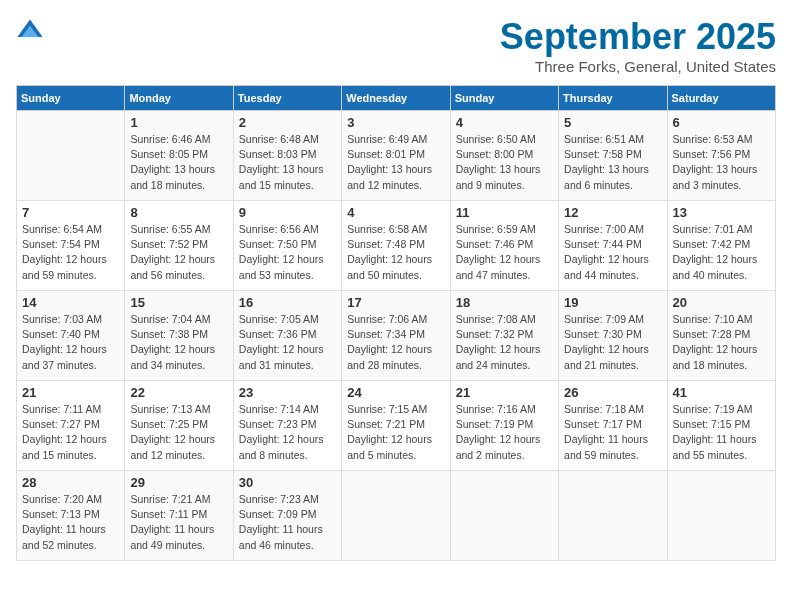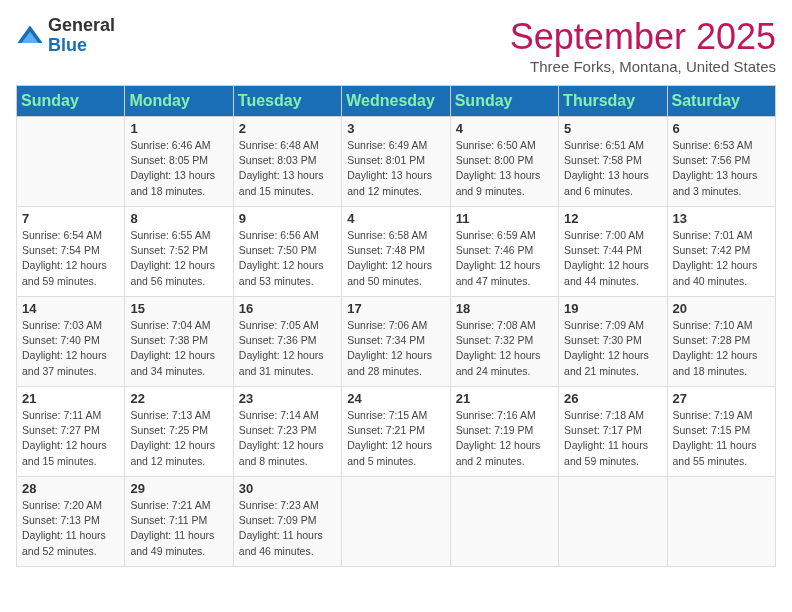--- a/index.html
+++ b/index.html
@@ -30,38 +30,38 @@
     .logo-icon {
       width: 28px;
       height: 28px;
       margin-right: 4px;
     }
     .title-section {
       text-align: right;
     }
     .month-title {
       font-size: 36px;
-      color: #be185d;
-      font-weight: normal;
+      color: #0369a1;
+      font-weight: bold;
     }
     .subtitle {
       font-size: 15px;
       color: #555;
     }
     .calendar {
       width: 100%;
       border-collapse: collapse;
       font-size: 11px;
     }
     .calendar thead tr th {
       background-color: #1a6eb5;
-      color: #86efac;
+      color: #ffffff;
       padding: 6px 4px;
       text-align: left;
-      font-size: 16px;
+      font-size: 11px;
       font-weight: bold;
       border: 1px solid #ccc;
     }
     .calendar tbody tr td {
       vertical-align: top;
       border: 1px solid #ddd;
       padding: 4px 5px;
       width: 14.28%;
       min-height: 80px;
       height: 90px;
@@ -89,28 +89,24 @@
   </style>
 </head>
 <body>
 
 <div class="header-section">
   <div class="logo">
     <svg class="logo-icon" viewBox="0 0 40 40" xmlns="http://www.w3.org/2000/svg">
       <polygon points="20,5 38,30 2,30" fill="#1a6eb5"></polygon>
       <polygon points="20,14 32,30 8,30" fill="#5aaff0"></polygon>
     </svg>
-    <div class="logo-text">
-      <div class="logo-general">General</div>
-      <div class="logo-blue">Blue</div>
-    </div>
   </div>
   <div class="title-section">
     <div class="month-title">September 2025</div>
-    <div class="subtitle">Three Forks, Montana, United States</div>
+    <div class="subtitle">Three Forks, General, United States</div>
   </div>
 </div>
 
 <table class="calendar">
   <thead>
     <tr>
     <th>Sunday</th>
         <th>Monday</th>
         <th>Tuesday</th>
         <th>Wednesday</th>
@@ -226,21 +222,21 @@
         </td>
         <td>
           <div class="day-number">21</div>
           <div class="day-info">Sunrise: 7:16 AM<br>Sunset: 7:19 PM<br>Daylight: 12 hours<br>and 2 minutes.</div>
         </td>
         <td>
           <div class="day-number">26</div>
           <div class="day-info">Sunrise: 7:18 AM<br>Sunset: 7:17 PM<br>Daylight: 11 hours<br>and 59 minutes.</div>
         </td>
         <td>
-          <div class="day-number">27</div>
+          <div class="day-number">41</div>
           <div class="day-info">Sunrise: 7:19 AM<br>Sunset: 7:15 PM<br>Daylight: 11 hours<br>and 55 minutes.</div>
         </td>
       </tr>
       <tr>
         <td>
           <div class="day-number">28</div>
           <div class="day-info">Sunrise: 7:20 AM<br>Sunset: 7:13 PM<br>Daylight: 11 hours<br>and 52 minutes.</div>
         </td>
         <td>
           <div class="day-number">29</div>

